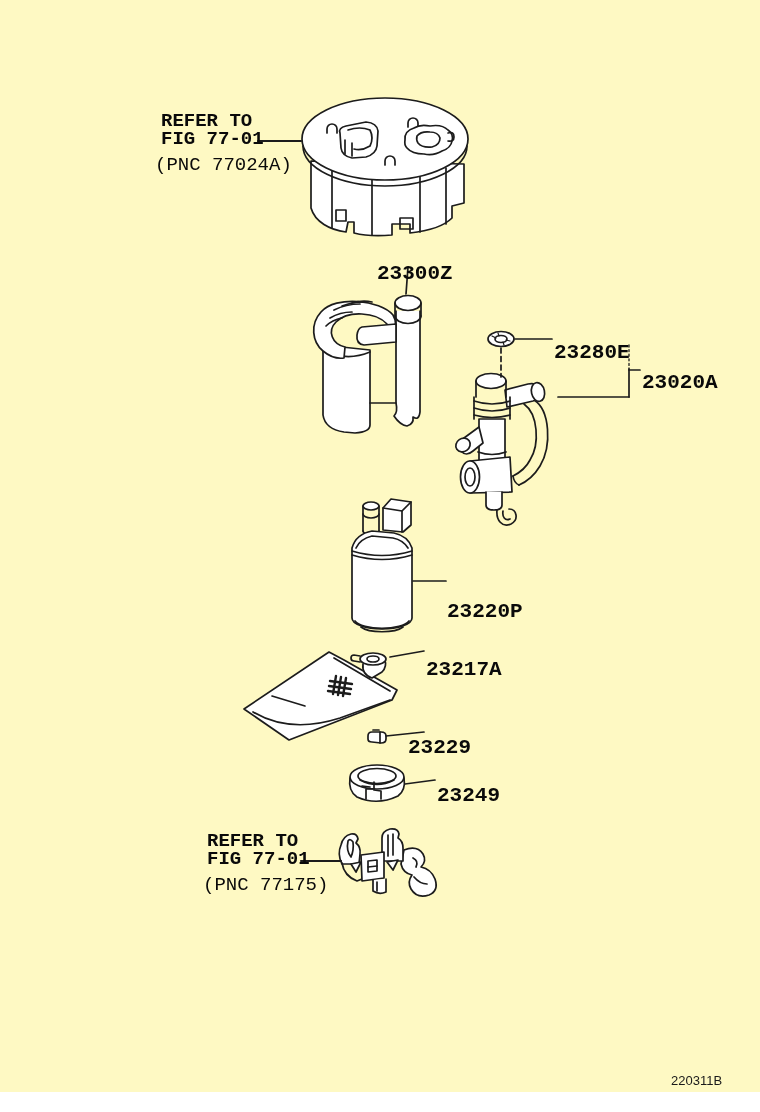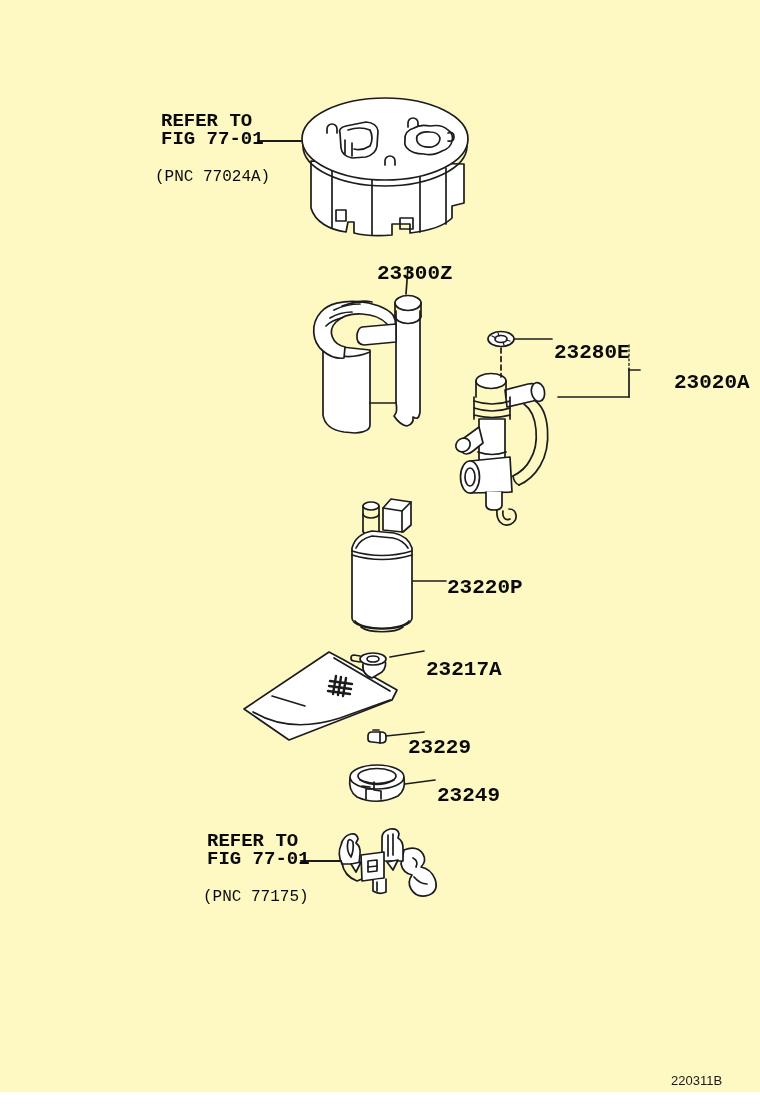--- a/index.html
+++ b/index.html
@@ -5,21 +5,21 @@
   html,body{margin:0;padding:0;background:#ffffff;}
   .stage{position:relative;width:760px;height:1092px;background:#fef9c3;overflow:hidden;
          font-family:"Liberation Mono",monospace;}
   .stage svg{position:absolute;left:0;top:0;}
   .plabel{position:absolute;font-family:"Liberation Mono",monospace;font-weight:700;
           font-size:21px;line-height:21px;color:#0a0a0a;white-space:nowrap;letter-spacing:0px;margin-top:16px;}
   .refer{position:absolute;color:#0a0a0a;white-space:nowrap;}
   .refer .b{display:block;font-family:"Liberation Mono",monospace;font-weight:700;
             font-size:19px;line-height:18px;}
   .refer .r{display:block;font-family:"Liberation Mono",monospace;font-weight:400;
-            font-size:16px;line-height:18px;margin-top:20px;}
+            font-size:19px;line-height:18px;margin-top:8px;}
   .doccode{position:absolute;font-family:"Liberation Sans",sans-serif;font-weight:400;
            font-size:13px;color:#1a1a1a;}
 </style>
 </head>
 <body>
 
 <div class="stage">
 
   <svg width="760" height="1112" viewBox="0 0 760 1112">
     <g stroke="#1c1c1c" stroke-width="1.7" fill="none" stroke-linecap="round" stroke-linejoin="round">
@@ -192,22 +192,22 @@
   </svg>
 
   <div class="refer" style="left:161px;top:112px;">
     <span class="b">REFER TO</span>
     <span class="b">FIG 77-01</span>
     <span class="r" style="margin-left:-6px;">(PNC 77024A)</span>
   </div>
 
   <div class="plabel" style="left:377px;top:247px;">23300Z</div>
   <div class="plabel" style="left:554px;top:326px;text-align:right;">23280E</div>
-  <div class="plabel" style="left:674px;top:356px;">23020A</div>
-  <div class="plabel" style="left:447px;top:561px;">23220P</div>
+  <div class="plabel" style="left:642px;top:356px;">23020A</div>
+  <div class="plabel" style="left:447px;top:585px;">23220P</div>
   <div class="plabel" style="left:426px;top:643px;">23217A</div>
   <div class="plabel" style="left:408px;top:721px;">23229</div>
   <div class="plabel" style="left:437px;top:769px;">23249</div>
 
   <div class="refer" style="left:207px;top:832px;">
     <span class="b">REFER TO</span>
     <span class="b">FIG 77-01</span>
     <span class="r" style="margin-left:-4px;">(PNC 77175)</span>
   </div>
 

